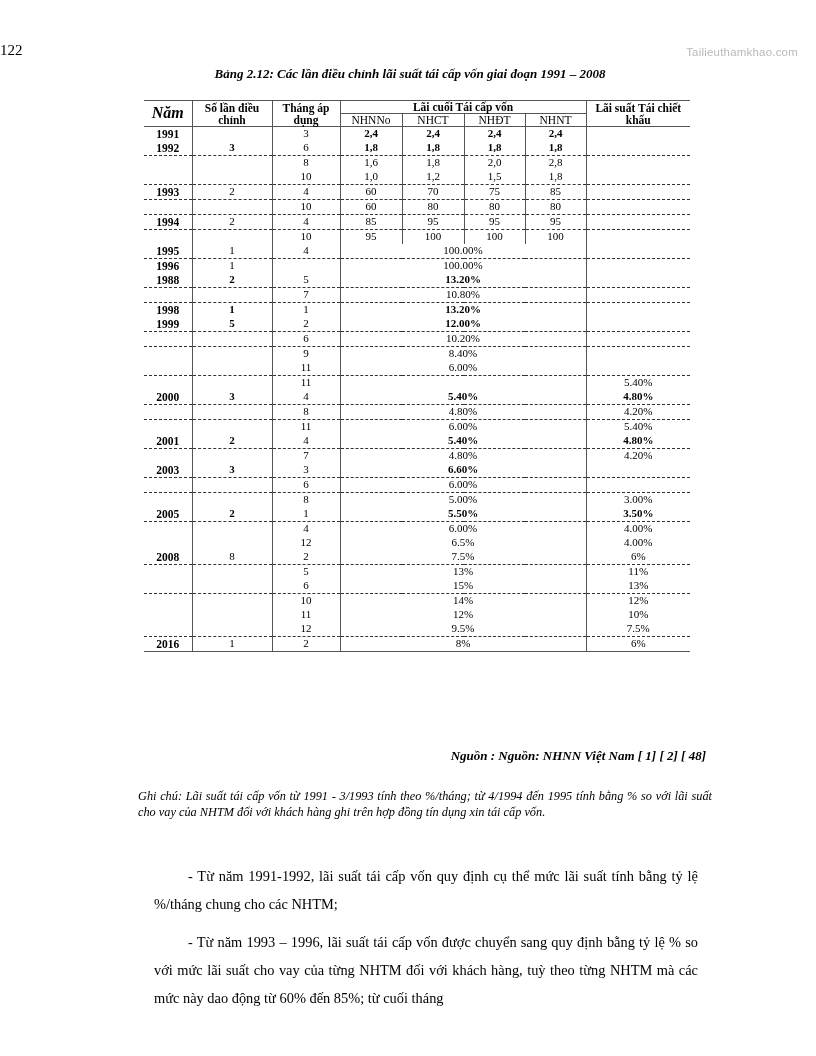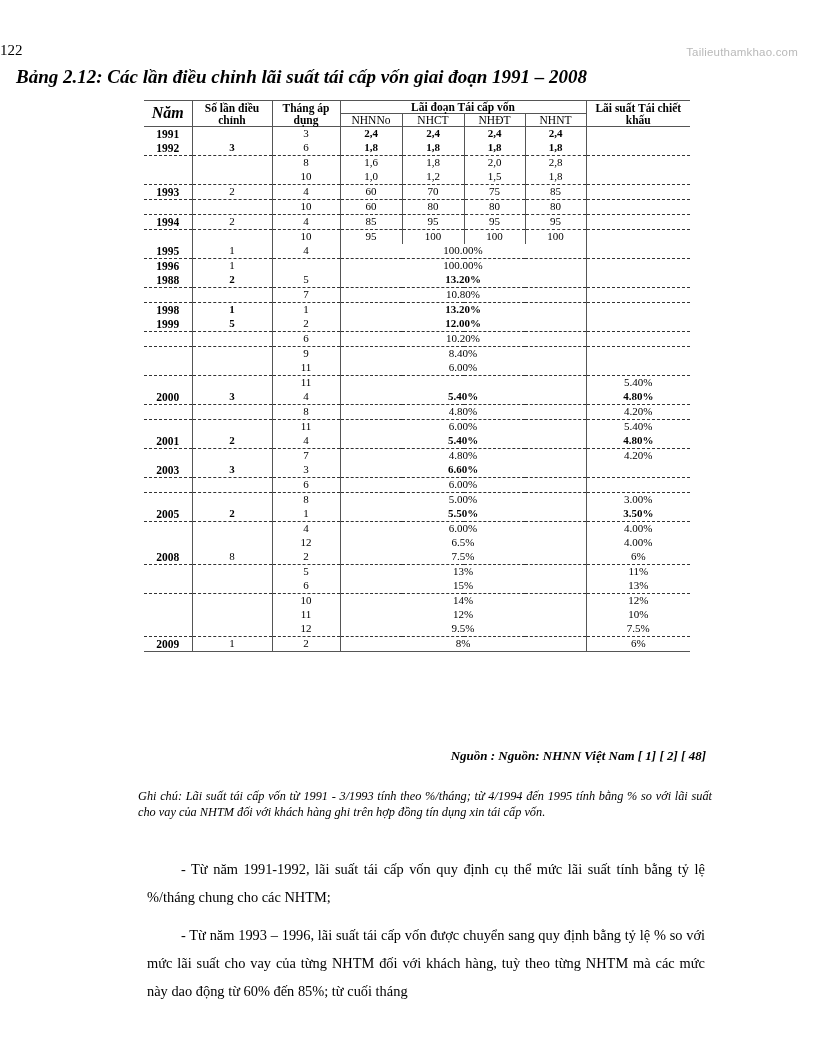--- a/index.html
+++ b/index.html
@@ -11,22 +11,22 @@
   .watermark{
     position:absolute;top:14px;right:18px;
     font-family:"Liberation Sans", sans-serif;
     font-size:11.5px;color:#b9b9b9;letter-spacing:.2px;margin-top:32px;
   }
   .page-num{
     position:absolute;top:42px;left:0;right:0;text-align:left;
     font-size:15px;
   }
   .doc-title{
-    position:absolute;top:66px;left:16px;right:0;
-    font-size:19px;font-weight:bold;font-style:italic;
+    position:absolute;top:66px;left:4px;right:0;text-align:center;
+    font-size:13px;font-weight:bold;font-style:italic;
   }
   .tbl-wrap{position:absolute;top:100px;left:144px;width:546px;}
   table.rate{
     border-collapse:collapse;width:546px;table-layout:fixed;
     font-size:11px;
   }
   table.rate td, table.rate th{
     padding:0;margin:0;text-align:center;vertical-align:middle;
     line-height:1.05;
   }
@@ -56,21 +56,21 @@
     position:absolute;top:788px;left:138px;width:574px;
     font-size:12.3px;font-style:italic;line-height:1.33;
     text-align:justify;
   }
   .para{
     position:absolute;left:138px;width:576px;
     font-size:14.4px;line-height:1.95;text-align:justify;
   }
   .para.p1{top:846px;}
   .para.p2{top:912px;}
-  .para p{margin:9px;text-indent:34px;}
+  .para p{margin:16px;text-indent:34px;}
   .para.p2 p{text-align:justify;}
 </style>
 </head>
 <body>
 
 <div class="watermark">Tailieuthamkhao.com</div>
 
 <div class="page-num">122</div>
 
 <div class="doc-title">Bảng 2.12: Các lần điều chỉnh lãi suất tái cấp vốn giai đoạn  1991 – 2008</div>
@@ -85,21 +85,21 @@
         <col style="width:62px">
         <col style="width:61px">
         <col style="width:61px">
       <col style="width:104px">
     </colgroup>
     <thead>
       <tr>
         <td class="frame-top hdr-bottom hdr-year" rowspan="2">Năm</td>
         <td class="frame-top hdr-bottom vl" rowspan="2">Số lần điều chỉnh</td>
         <td class="frame-top hdr-bottom vl" rowspan="2">Tháng áp dụng</td>
-        <td class="frame-top grp-under vl vr" colspan="4">Lãi đoạn Tái cấp vốn</td>
+        <td class="frame-top grp-under vl vr" colspan="4">Lãi cuối Tái cấp vốn</td>
         <td class="frame-top hdr-bottom" rowspan="2">Lãi suất Tái chiết khấu</td>
       </tr>
       <tr>
         <td class="hdr-bottom hdr-sub vl">NHNNo</td>
         <td class="hdr-bottom hdr-sub vl">NHCT</td>
         <td class="hdr-bottom hdr-sub vl">NHĐT</td>
         <td class="hdr-bottom hdr-sub vl vr">NHNT</td>
       </tr>
     </thead>
     <tbody id="tbody">
@@ -366,21 +366,21 @@
           <td class="">10%</td>
         </tr>
         <tr>
           <td class="yr dash"></td>
           <td class="vl dash"></td>
           <td class="vl dash">12</td>
           <td class="vl vr dash" colspan="4">9.5%</td>
           <td class=" dash">7.5%</td>
         </tr>
         <tr>
-          <td class="yr frame-bot">2009</td>
+          <td class="yr frame-bot">2016</td>
           <td class="vl frame-bot">1</td>
           <td class="vl frame-bot">2</td>
           <td class="vl vr frame-bot" colspan="4">8%</td>
           <td class=" frame-bot">6%</td>
         </tr>
       </tbody>
   </table>
 </div>
 
 <div class="source">Nguồn : Nguồn: NHNN Việt Nam [ 1] [ 2] [ 48]</div>

